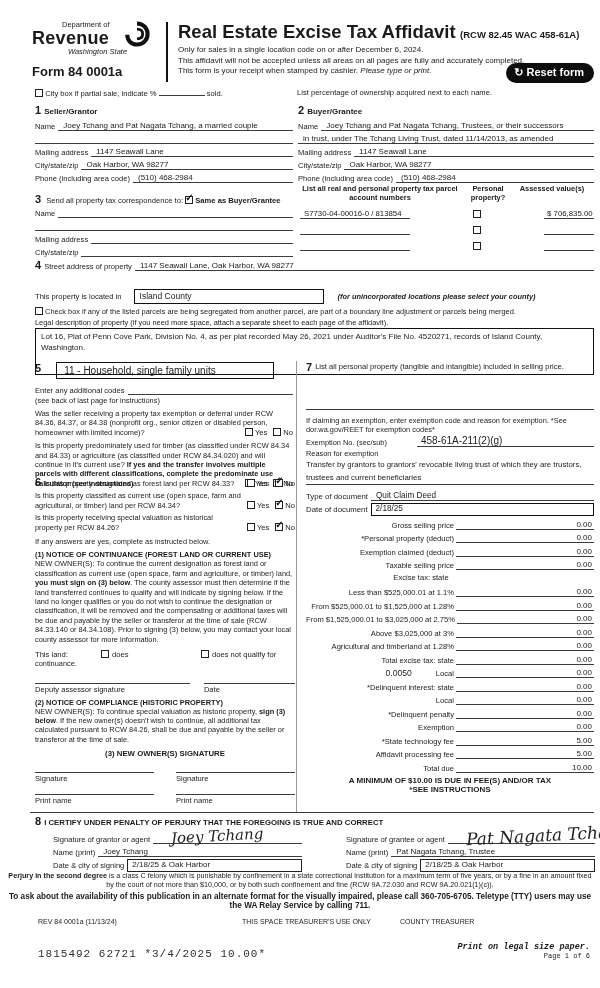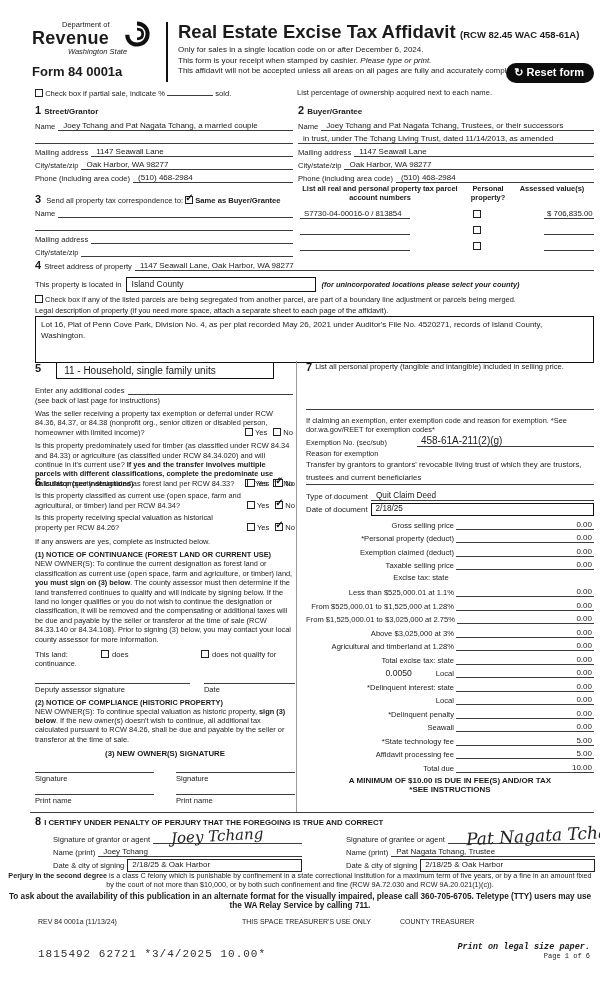--- a/index.html
+++ b/index.html
@@ -50,21 +50,21 @@
   .parcels { position:absolute; left:300px; top:185px; width:294px; font-size:7.4px; }
   .parcel-head { display:flex; font-weight:bold; text-align:center; line-height:8.8px; }
   .ph-a { width:160px; } .ph-b { width:56px; } .ph-c { width:72px; }
   .parcel-row { display:flex; align-items:flex-end; height:16px;gap:48px; }
   .pr-a { width:160px; border-bottom:1px solid #3c3c3c; padding-left:4px; font-size:7.8px; }
   .pr-b { width:56px; text-align:center; }
   .pr-c { width:72px; border-bottom:1px solid #3c3c3c; padding-left:3px; font-size:7.8px; }
 
   
   .sec4 { position:absolute; left:35px; top:259px; width:559px; }
-  .county-row { display:flex; align-items:center; font-size:7.6px; margin-top:6px; }
+  .county-row { display:flex; align-items:center; font-size:7.6px; margin-top:18px;gap:8px; }
   .county-box { border:1.5px solid #111; width:190px; height:15px; font-size:8.5px; padding:1px 5px; margin-left:4px; }
   .county-note { font-size:7.4px; font-weight:bold; font-style:italic; margin-left:6px; }
   .seg-row { font-size:7.4px; margin-top:3px; }
   .legal-lbl { font-size:7.4px; margin-top:2px; }
   .legal-box { border:1px solid #111; height:47px; margin-top:1px; padding:2px 5px; font-size:8px; line-height:11px; }
 
   
   .vdiv { position:absolute; left:296px; top:361px; height:452px; border-left:1px solid #9a9a9a; }
   .sec5 { position:absolute; left:35px; top:362px; width:258px; }
   .usecode-row { display:flex; align-items:flex-start; }
@@ -148,38 +148,38 @@
       <div class="wastate">Washington State</div>
       <div class="formno">Form 84 0001a</div>
     </div>
     <div class="hdr-div"></div>
     <div class="titleblock">
       <div class="title-row">
         <span class="title">Real Estate Excise Tax Affidavit</span>
         <span class="titleref">(RCW 82.45 WAC 458-61A)</span>
       </div>
       <div class="sub">Only for sales in a single location code on or after December 6, 2024.</div>
+      <div class="sub">This affidavit will not be accepted unless all areas on all pages are fully and accurately completed.</div>
       <div class="sub"><span>This form is your receipt when stamped by cashier. </span><span class="it">Please type or print.</span></div>
-      <div class="sub">This affidavit will not be accepted unless all areas on all pages are fully and accurately completed.</div>
     </div>
   </div>
   <button class="reset-btn">
     <span class="ricon">↻</span><span>Reset form</span>
   </button>
 
   <div class="partial-row">
     <span class="cb"><span class="mk"></span></span>
-    <span>Check box if partial sale, indicate %</span>
+    <span>City box if partial sale, indicate %</span>
     <span class="ps-ln"></span>
     <span>sold.</span>
     <span class="own-note">List percentage of ownership acquired next to each name.</span>
   </div>
 
   <div class="sec1">
-    <div><span class="secno">1</span><span class="sectitle">Street/Grantor</span></div>
+    <div><span class="secno">1</span><span class="sectitle">Seller/Grantor</span></div>
     <div class="row">
         <span class="lb">Name</span>
         <span class="ln">
           <span class="v">Joey Tchang and Pat Nagata Tchang, a married couple</span>
         </span>
       </div>
     <div class="row">
         <span class="ln"></span>
       </div>
     <div class="row">
@@ -495,21 +495,21 @@
 
       <div class="tax-row">
         <span class="tax-prefix"></span>
         <span class="tax-label">*Delinquent penalty</span>
         <span class="tax-fill"></span>
         <span class="tax-value">0.00</span>
       </div>
 
       <div class="tax-row">
         <span class="tax-prefix"></span>
-        <span class="tax-label">Seawall</span>
+        <span class="tax-label">Exemption</span>
         <span class="tax-fill"></span>
         <span class="tax-value">0.00</span>
       </div>
 
       <div class="tax-row">
         <span class="tax-prefix"></span>
         <span class="tax-label">*State technology fee</span>
         <span class="tax-fill"></span>
         <span class="tax-value">5.00</span>
       </div>

